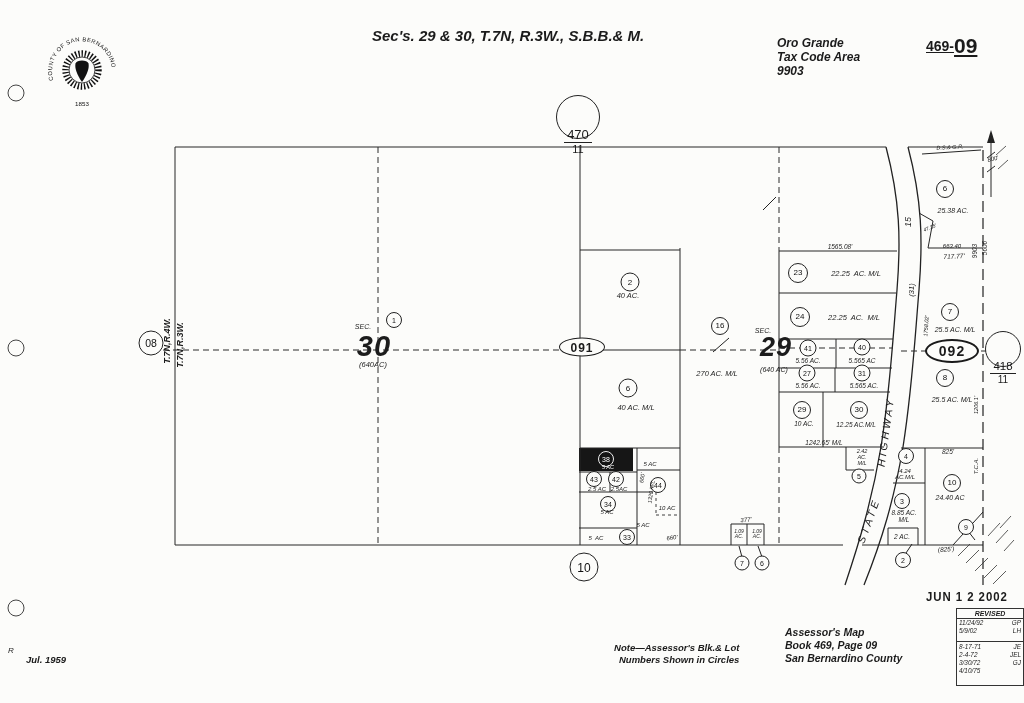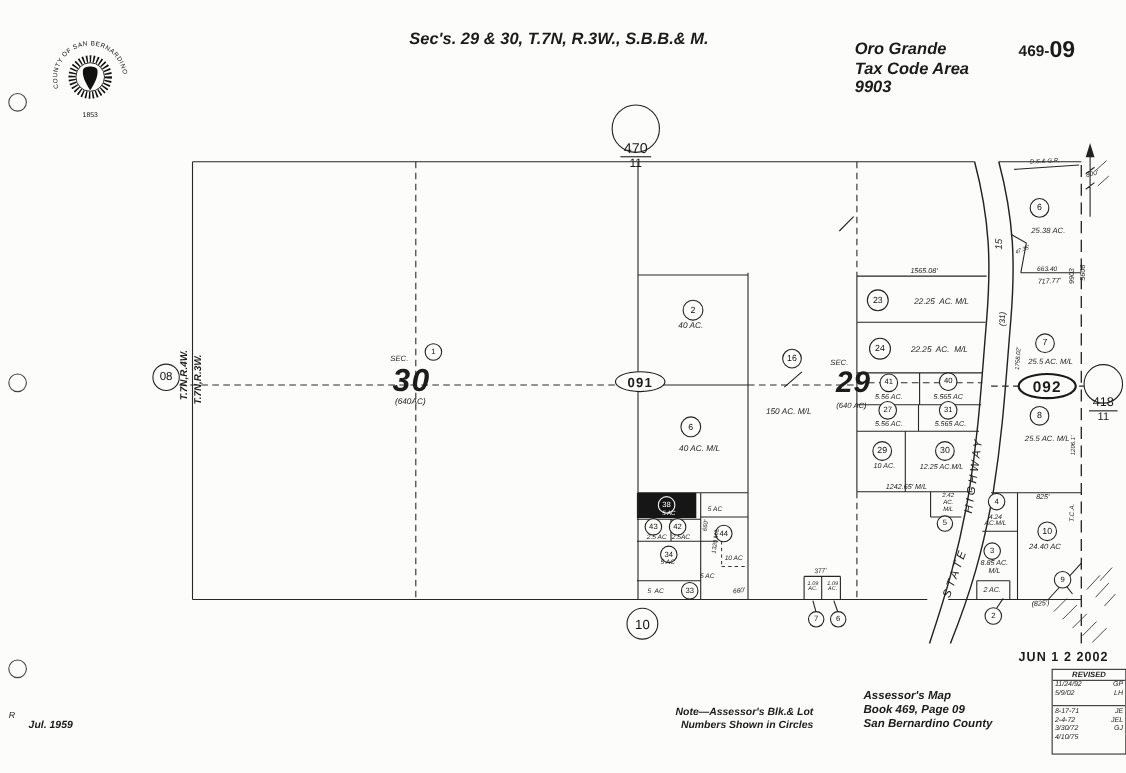--- a/index.html
+++ b/index.html
@@ -81,27 +81,27 @@
     <path d="M42,54 C37,47 34.5,40 35.5,35.5 C36.5,31.5 47.5,31.5 48.5,35.5 C49.5,40 47,47 42,54 Z" fill="#111"></path>
     <text x="42" y="78" font-size="6.2" text-anchor="middle" font-family="Liberation Sans, sans-serif" fill="#111">1853</text>
   </svg>
 
   <div class="hole" style="left:16px;top:93px;"></div>
   <div class="hole" style="left:16px;top:348px;"></div>
   <div class="hole" style="left:16px;top:608px;"></div>
 
   <div class="abs hand" style="left:372px;top:27px;font-size:15px;font-weight:bold;">Sec's. 29 &amp; 30, T.7N, R.3W., S.B.B.&amp; M.</div>
 
-  <div class="abs hand" style="left:777px;top:36px;font-size:15px;font-weight:bold;line-height:1.18;">
+  <div class="abs hand" style="left:777px;top:36px;font-size:12px;font-weight:bold;line-height:1.18;">
     <div>Oro Grande</div>
     <div>Tax Code Area</div>
     <div>9903</div>
   </div>
 
-  <div class="abs" style="left:926px;top:34px;display:flex;align-items:flex-start;">
+  <div class="abs" style="left:926px;top:34px;display:flex;align-items:flex-start;text-decoration:underline;">
     <span style="font-size:14px;font-weight:bold;padding-top:4px;">469-</span>
     <span style="font-size:21px;font-weight:bold;">09</span>
   </div>
 
   <div class="frac" style="left:578px;top:117px;width:42px;height:42px;">
     <span class="num" style="font-size:13px;">470</span>
     <span class="den" style="font-size:11px;">11</span>
   </div>
 
   <div class="pc" style="left:151px;top:343px;width:23px;height:23px;font-size:10.5px;">08</div>
@@ -158,21 +158,21 @@
       <div class="pc" style="left: 608px; top: 504px; width: 14px; height: 14px; font-size: 7px;">34</div>
       <div class="pc" style="left: 627px; top: 537px; width: 14px; height: 14px; font-size: 7px;">33</div>
       <div class="pc" style="left: 742px; top: 563px; width: 13px; height: 13px; font-size: 7px;">7</div>
       <div class="pc" style="left: 762px; top: 563px; width: 13px; height: 13px; font-size: 7px;">6</div>
       <div class="pc" style="left: 859px; top: 476px; width: 13px; height: 13px; font-size: 7px;">5</div>
       <div class="pc" style="left: 906px; top: 456px; width: 14px; height: 14px; font-size: 7px;">4</div>
       <div class="pc" style="left: 902px; top: 501px; width: 14px; height: 14px; font-size: 7px;">3</div>
       <div class="pc" style="left: 903px; top: 560px; width: 14px; height: 14px; font-size: 7px;">2</div>
       <div class="lbl" style="left: 628px; top: 296px; font-size: 7.5px; transform: translate(-50%, -50%) rotate(0deg);">40 AC.</div>
       <div class="lbl" style="left: 636px; top: 408px; font-size: 7.5px; transform: translate(-50%, -50%) rotate(0deg);">40 AC. M/L</div>
-      <div class="lbl" style="left: 717px; top: 374px; font-size: 7.5px; transform: translate(-50%, -50%) rotate(0deg);">150 AC. M/L</div>
+      <div class="lbl" style="left: 717px; top: 374px; font-size: 7.5px; transform: translate(-50%, -50%) rotate(0deg);">270 AC. M/L</div>
       <div class="lbl" style="left: 840px; top: 247px; font-size: 6.5px; transform: translate(-50%, -50%) rotate(0deg);">1565.08'</div>
       <div class="lbl" style="left: 856px; top: 274px; font-size: 7.5px; transform: translate(-50%, -50%) rotate(0deg);">22.25  AC. M/L</div>
       <div class="lbl" style="left: 854px; top: 318px; font-size: 7.5px; transform: translate(-50%, -50%) rotate(0deg);">22.25  AC.  M/L</div>
       <div class="lbl" style="left: 808px; top: 361px; font-size: 6.5px; transform: translate(-50%, -50%) rotate(0deg);">5.56 AC.</div>
       <div class="lbl" style="left: 862px; top: 361px; font-size: 6.5px; transform: translate(-50%, -50%) rotate(0deg);">5.565 AC</div>
       <div class="lbl" style="left: 808px; top: 386px; font-size: 6.5px; transform: translate(-50%, -50%) rotate(0deg);">5.56 AC.</div>
       <div class="lbl" style="left: 864px; top: 386px; font-size: 6.5px; transform: translate(-50%, -50%) rotate(0deg);">5.565 AC.</div>
       <div class="lbl" style="left: 804px; top: 424px; font-size: 6.5px; transform: translate(-50%, -50%) rotate(0deg);">10 AC.</div>
       <div class="lbl" style="left: 856px; top: 425px; font-size: 6.5px; transform: translate(-50%, -50%) rotate(0deg);">12.25 AC.M/L</div>
       <div class="lbl" style="left: 824px; top: 443px; font-size: 6.5px; transform: translate(-50%, -50%) rotate(0deg);">1242.65' M/L</div>

